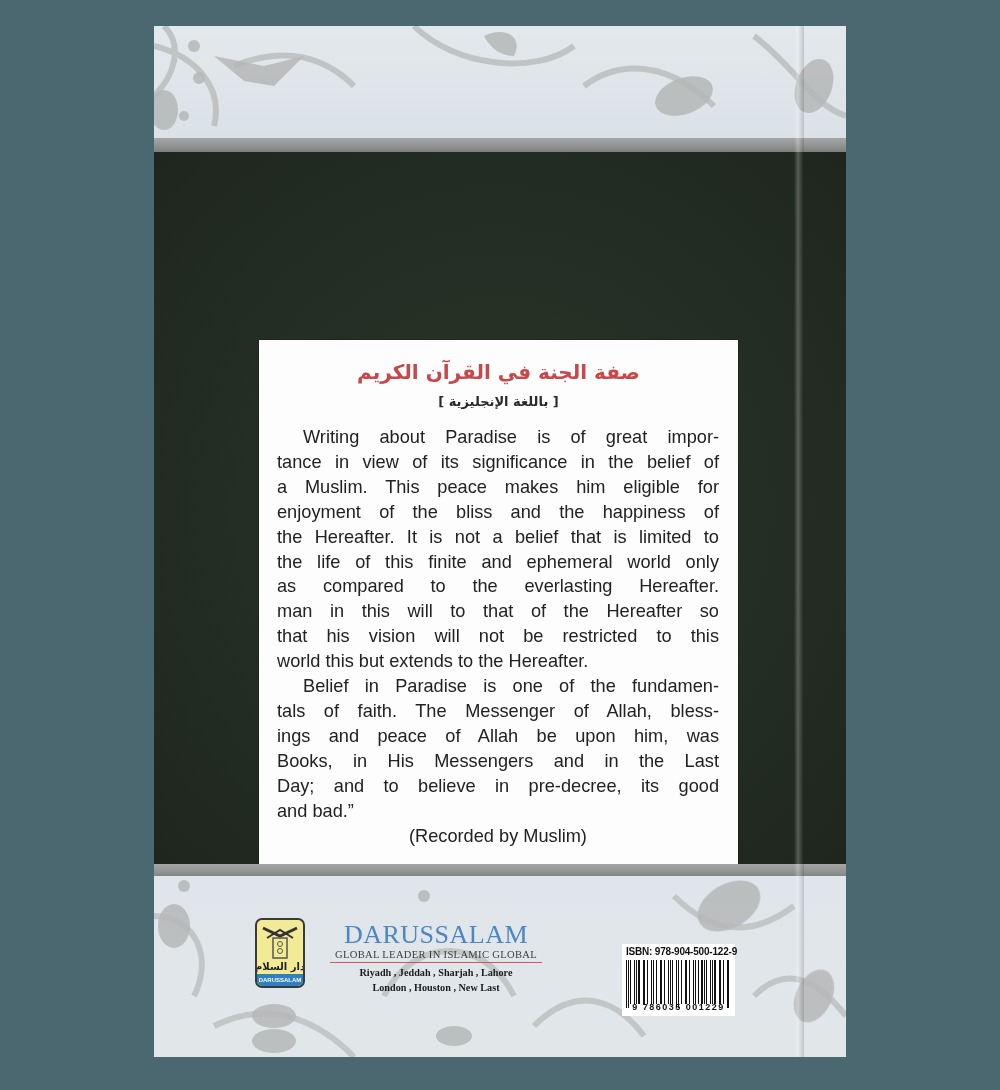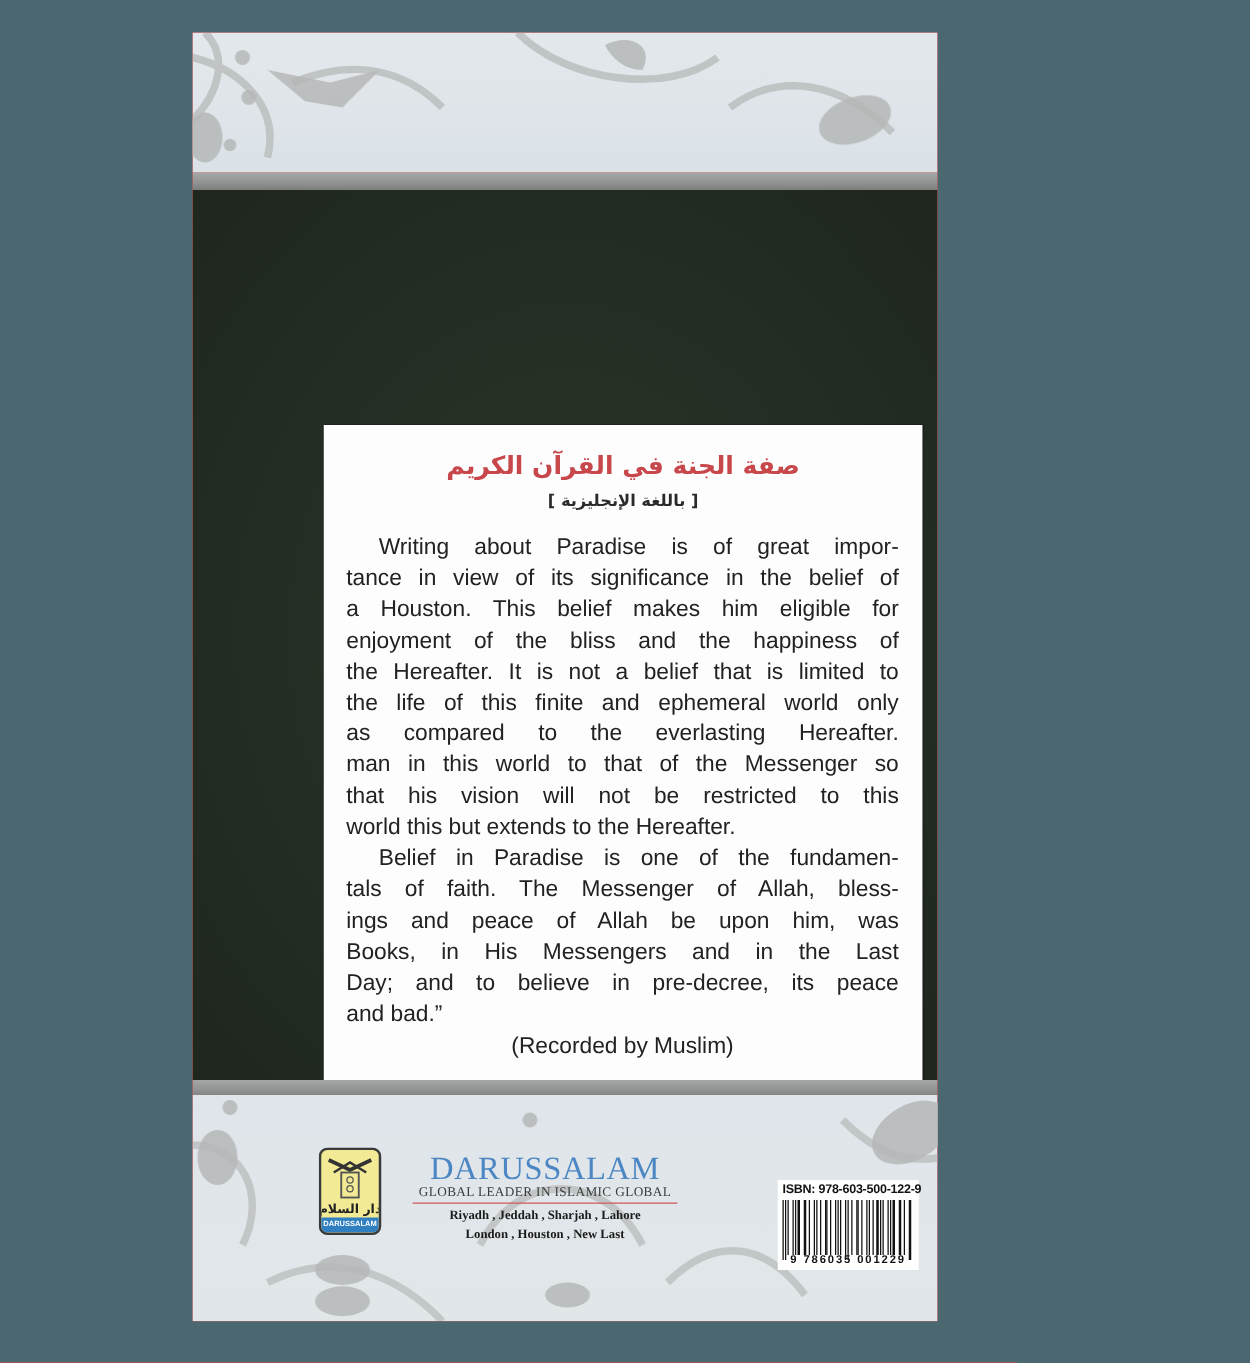--- a/index.html
+++ b/index.html
@@ -5,22 +5,22 @@
     * { box-sizing: border-box; margin: 0; padding: 0; }
     html, body { width: 1000px; height: 1090px; overflow: hidden; }
     body {
       background: #4b6770;
       position: relative;
       font-family: "Liberation Sans", sans-serif;
     }
     .cover {
       position: absolute;
       left: 154px; top: 26px;
-      width: 596px; height: 1031px;
-      background: #ef4444;
+      width: 692px; height: 1031px;
+      background: #84cc16;
       overflow: hidden;
     }
     .top-panel {
       position: absolute; left: 0; top: 0; width: 100%; height: 112px;
       background: linear-gradient(180deg, #e3e8ec 0%, #dbe2e7 100%);
       overflow: hidden;
     }
     .bottom-panel {
       position: absolute; left: 0; top: 850px; width: 100%; height: 181px;
       background: linear-gradient(180deg, #dfe5ea 0%, #e1e7e9 100%);
@@ -161,35 +161,35 @@
   <div class="band top"></div>
 
   <div class="dark-panel">
     <div class="text-panel">
       <div class="ar-title">صفة الجنة في القرآن الكريم</div>
       <div class="ar-sub">[ باللغة الإنجليزية ]</div>
       <div class="body-text">
         <p>
           <span class="line">Writing about Paradise is of great impor-</span>
           <span class="line" style="margin-left:-26px">tance in view of its significance in the belief of</span>
-          <span class="line" style="margin-left:-26px">a Houston. This belief makes him eligible for</span>
+          <span class="line" style="margin-left:-26px">a Muslim. This peace makes him eligible for</span>
           <span class="line" style="margin-left:-26px">enjoyment of the bliss and the happiness of</span>
           <span class="line" style="margin-left:-26px">the Hereafter. It is not a belief that is limited to</span>
           <span class="line" style="margin-left:-26px">the life of this finite and ephemeral world only</span>
           <span class="line" style="margin-left:-26px">as compared to the everlasting Hereafter.</span>
-          <span class="line" style="margin-left:-26px">man in this world to that of the Messenger so</span>
+          <span class="line" style="margin-left:-26px">man in this will to that of the Hereafter so</span>
           <span class="line" style="margin-left:-26px">that his vision will not be restricted to this</span>
           <span class="line last" style="margin-left:-26px">world this but extends to the Hereafter.</span>
         </p>
         <p>
           <span class="line">Belief in Paradise is one of the fundamen-</span>
           <span class="line" style="margin-left:-26px">tals of faith. The Messenger of Allah, bless-</span>
           <span class="line" style="margin-left:-26px">ings and peace of Allah be upon him, was</span>
           <span class="line" style="margin-left:-26px">Books, in His Messengers and in the Last</span>
-          <span class="line" style="margin-left:-26px">Day; and to believe in pre-decree, its peace</span>
+          <span class="line" style="margin-left:-26px">Day; and to believe in pre-decree, its good</span>
           <span class="line last" style="margin-left:-26px">and bad.”</span>
         </p>
         <span class="citation">(Recorded by Muslim)</span>
       </div>
     </div>
   </div>
   <div class="band bottom"></div>
 
   <div class="bottom-panel">
     <svg class="deco" width="692" height="181" viewBox="0 0 692 181">
@@ -226,21 +226,21 @@
     </div>
 
     <div class="brand">
       <div class="brand-name">DARUSSALAM</div>
       <div class="brand-tag">GLOBAL LEADER IN ISLAMIC GLOBAL</div>
       <div class="brand-cities">Riyadh , Jeddah , Sharjah , Lahore</div>
       <div class="brand-cities" style="margin-top:0">London , Houston , New Last</div>
     </div>
 
     <div class="isbn-box">
-      <div class="isbn-text">ISBN: 978-603-500-122-9</div>
+      <div class="isbn-text">ISBN: 978-904-500-122-9</div>
       <div class="barcode" id="barcode">
         <div class="barcode-digits">9 786035 001229</div>
           <i style="width: 1px; margin-right: 1px; height: 48px;"></i>
           <i style="width: 1px; margin-right: 2px; height: 48px;"></i>
           <i style="width: 2px; margin-right: 3px;"></i>
           <i style="width: 1px; margin-right: 1px;"></i>
           <i style="width: 1px; margin-right: 2px;"></i>
           <i style="width: 3px; margin-right: 3px;"></i>
           <i style="width: 1px; margin-right: 1px;"></i>
           <i style="width: 2px; margin-right: 2px;"></i>

